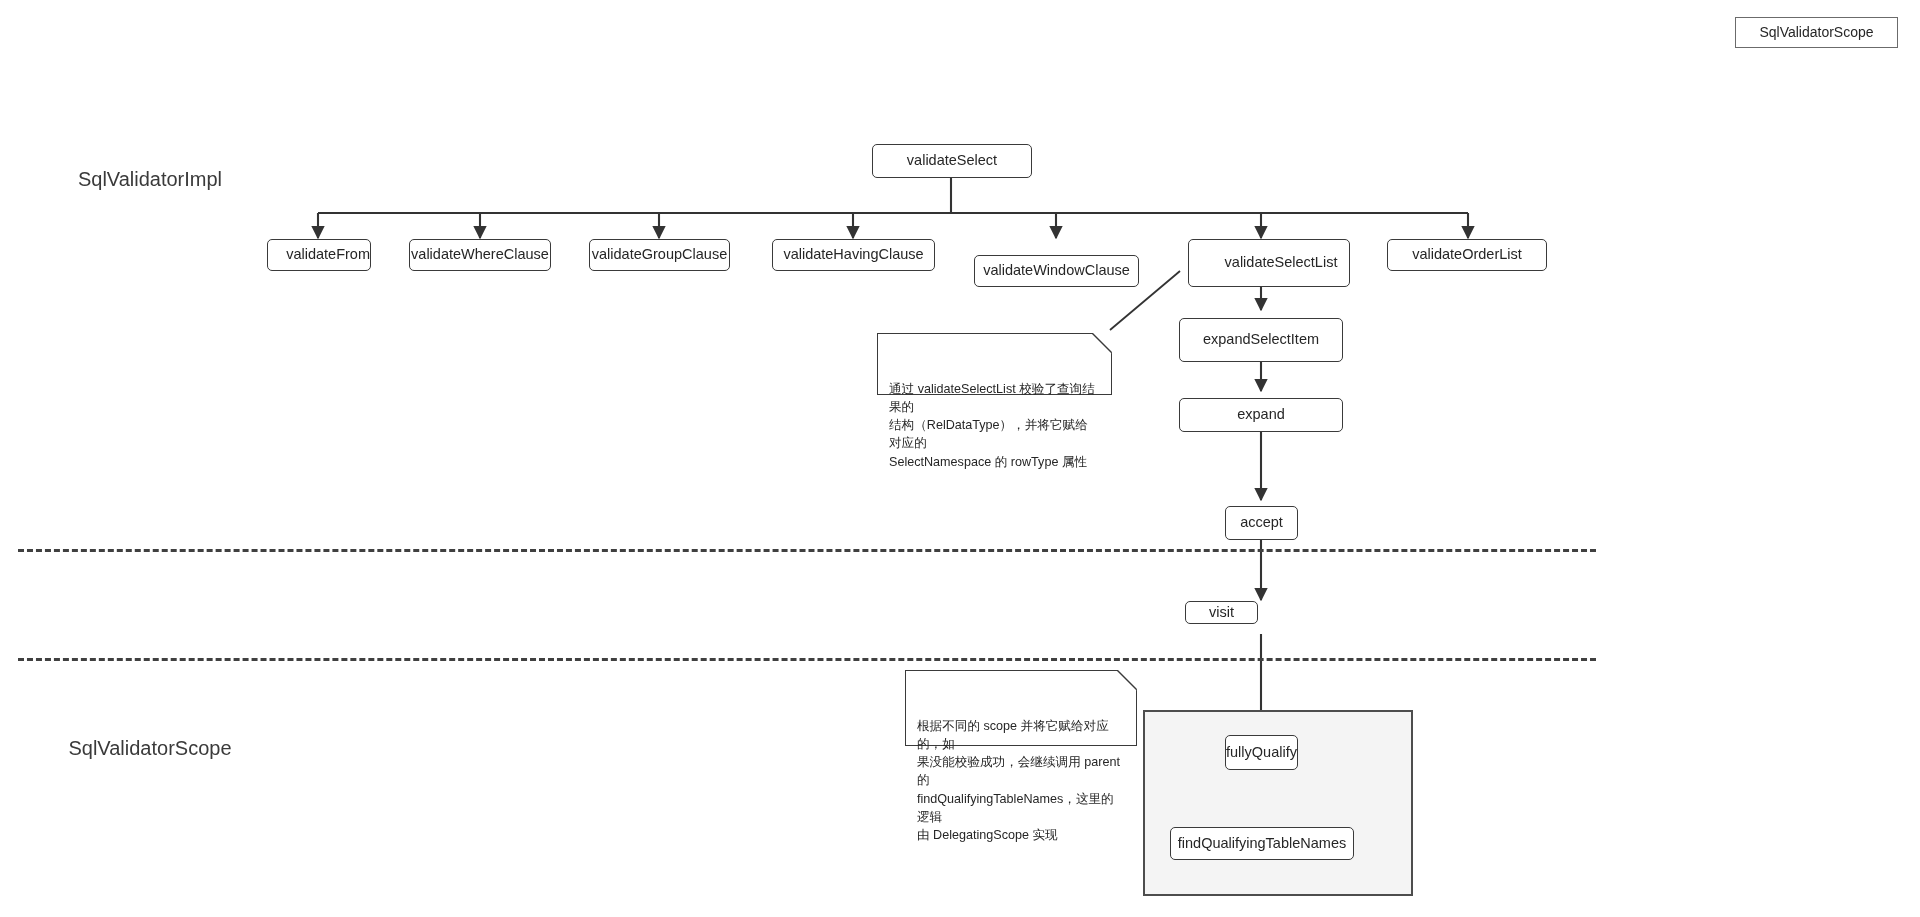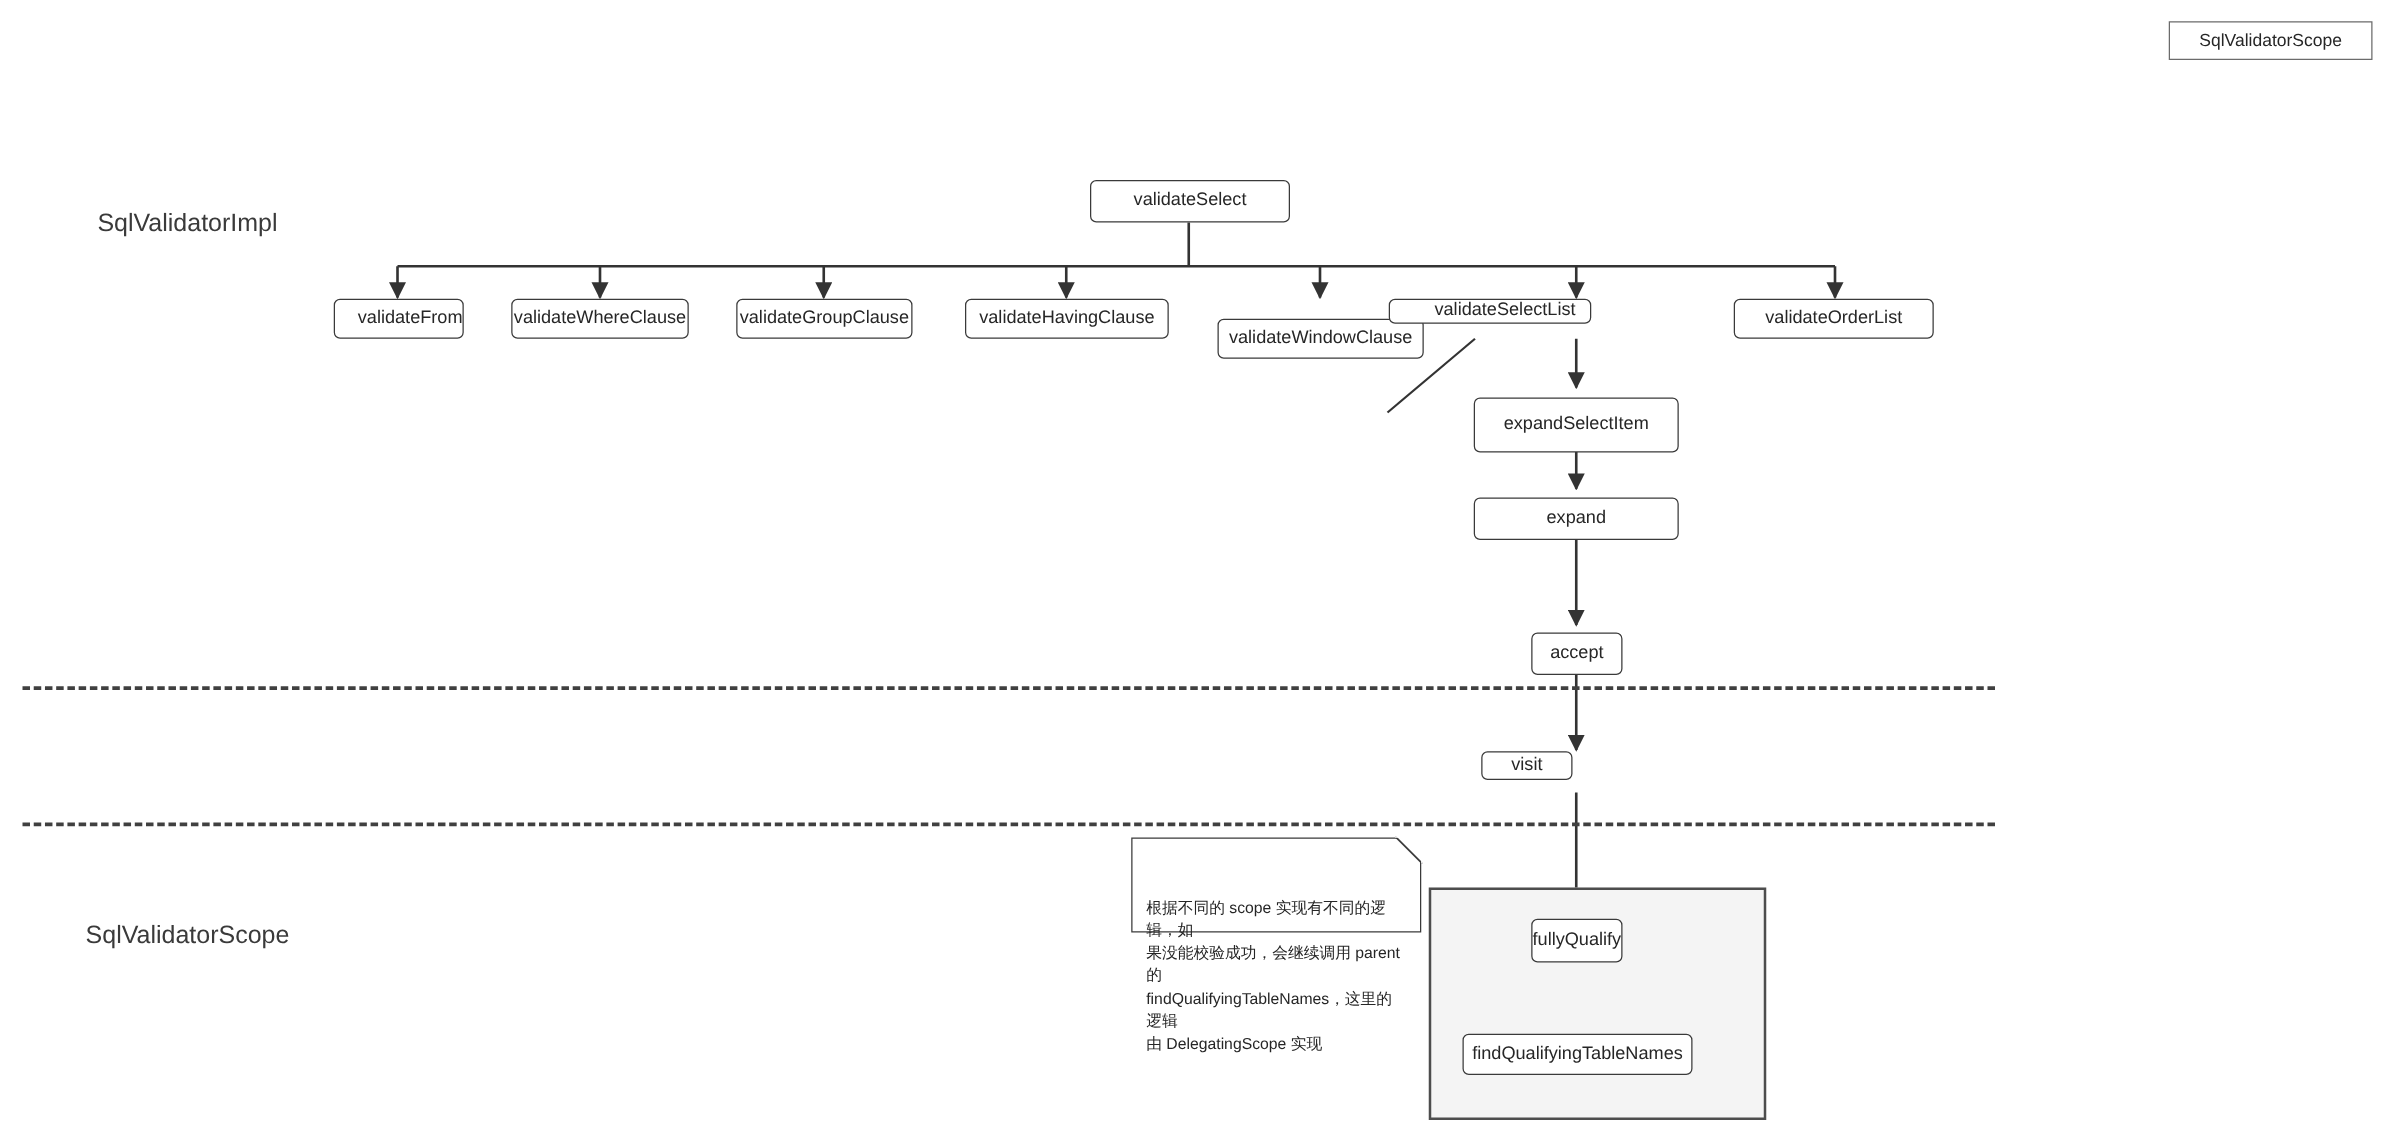--- a/index.html
+++ b/index.html
@@ -171,21 +171,21 @@
   </div>
 
   <div class="node" style="left:772px; top:239px; width:163px; height:32px;">
     <span>validateHavingClause</span>
   </div>
 
   <div class="node" style="left:974px; top:239px; width:165px; height:32px;margin-top:16px;">
     <span>validateWindowClause</span>
   </div>
 
-  <div class="node" style="left:1111px; top:239px; width:162px; height:20px;padding-left:24px;">
+  <div class="node" style="left:1188px; top:239px; width:162px; height:48px;padding-left:24px;">
     <span>validateSelectList</span>
   </div>
 
   <div class="node" style="left:1387px; top:239px; width:160px; height:32px;">
     <span>validateOrderList</span>
   </div>
 
   <div class="node" style="left:1179px; top:318px; width:164px; height:44px;">
     <span>expandSelectItem</span>
   </div>
@@ -203,26 +203,36 @@
   </div>
 
   <div class="node" style="left:1225px; top:735px; width:73px; height:35px;">
     <span>fullyQualify</span>
   </div>
 
   <div class="node" style="left:1170px; top:827px; width:184px; height:33px;">
     <span>findQualifyingTableNames</span>
   </div>
 
+  <div class="note" style="left:877px; top:333px; width:235px; height:62px;">
+    <svg class="note-fold-svg" width="22" height="22" viewBox="0 0 22 22">
+      <path d="M 0 0 L 22 22 L 22 0 Z" fill="#ffffff"></path>
+      <path d="M 0 0 L 22 22" stroke="#3a3a3a" stroke-width="1.4" fill="none"></path>
+      <path d="M 22 22 L 22 0 L 0 0" stroke="#ffffff" stroke-width="2.2" fill="none"></path>
+    </svg>
+    <span>通过 validateSelectList 校验了查询结果的
+结构（RelDataType），并将它赋给对应的
+SelectNamespace 的 rowType 属性</span>
+  </div>
 
   <div class="note" style="left:905px; top:670px; width:232px; height:76px;">
     <svg class="note-fold-svg" width="22" height="22" viewBox="0 0 22 22">
       <path d="M 0 0 L 22 22 L 22 0 Z" fill="#ffffff"></path>
       <path d="M 0 0 L 22 22" stroke="#3a3a3a" stroke-width="1.4" fill="none"></path>
       <path d="M 22 22 L 22 0 L 0 0" stroke="#ffffff" stroke-width="2.2" fill="none"></path>
     </svg>
-    <span>根据不同的 scope 实现有不同的逻辑，如
+    <span>根据不同的 scope 并将它赋给对应的，如
 果没能校验成功，会继续调用 parent 的
 findQualifyingTableNames，这里的逻辑
 由 DelegatingScope 实现</span>
   </div>
 
 </div>
 
 </body></html>

